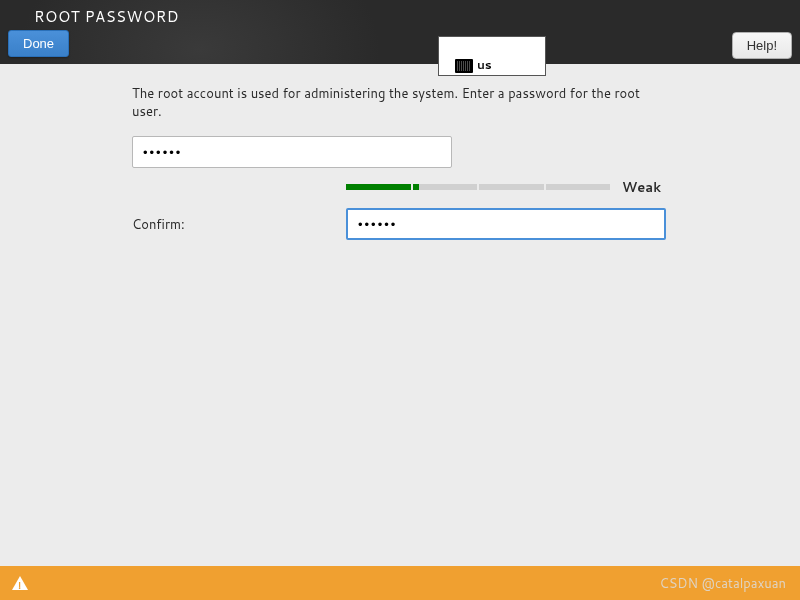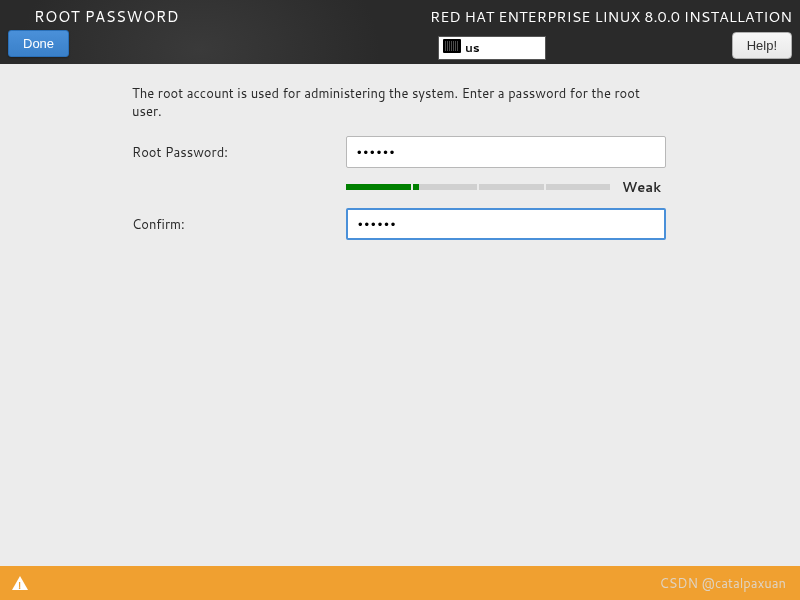--- a/index.html
+++ b/index.html
@@ -47,25 +47,25 @@
       font-size: 13px;
       cursor: pointer;
       box-shadow: 0 1px 2px rgba(0,0,0,0.3);
     }
     .keyboard-indicator {
       position: absolute;
       top: 36px;
       left: 438px;
       background: white;
       border: 1px solid #555;
-      padding: 2px 4px;
-      height: 24px;
+      padding: 2px 16px;
+      height: 40px;
       width: 108px;
       display: flex;
-      align-items: flex-start;
+      align-items: flex-end;
       gap: 4px;
     }
     .kb-icon {
       width: 18px;
       height: 14px;
       background: #000;
       position: relative;
       border-radius: 1px;
     }
     .kb-icon::after {
@@ -191,34 +191,32 @@
       color: rgba(220,220,220,0.85);
       pointer-events: none;
       margin-left: 8px;
     }
   </style>
 </head>
 <body>
 
 <div class="header">
   <div class="header-title">ROOT PASSWORD</div>
-  <div class="header-subtitle">RED HAT ENTERPRISE LINUX 8.0.0 INSTALLATION</div>
   <button class="done-btn">Done</button>
   <div class="keyboard-indicator">
     <span class="kb-icon"></span>
     <span class="kb-label">us</span>
   </div>
   <button class="help-btn">Help!</button>
 </div>
 
 <div class="content">
   <div class="instruction">The root account is used for administering the system.  Enter a password for the root user.</div>
 
   <div class="form-row">
-    <div class="form-label">Root Password:</div>
     <input type="text" class="form-input" readonly="" value="••••••" style="">
   </div>
 
   <div class="strength-row">
     <div class="strength-bar">
       <div class="strength-seg filled"></div>
       <div class="strength-seg partial"></div>
       <div class="strength-seg"></div>
       <div class="strength-seg"></div>
     </div>

